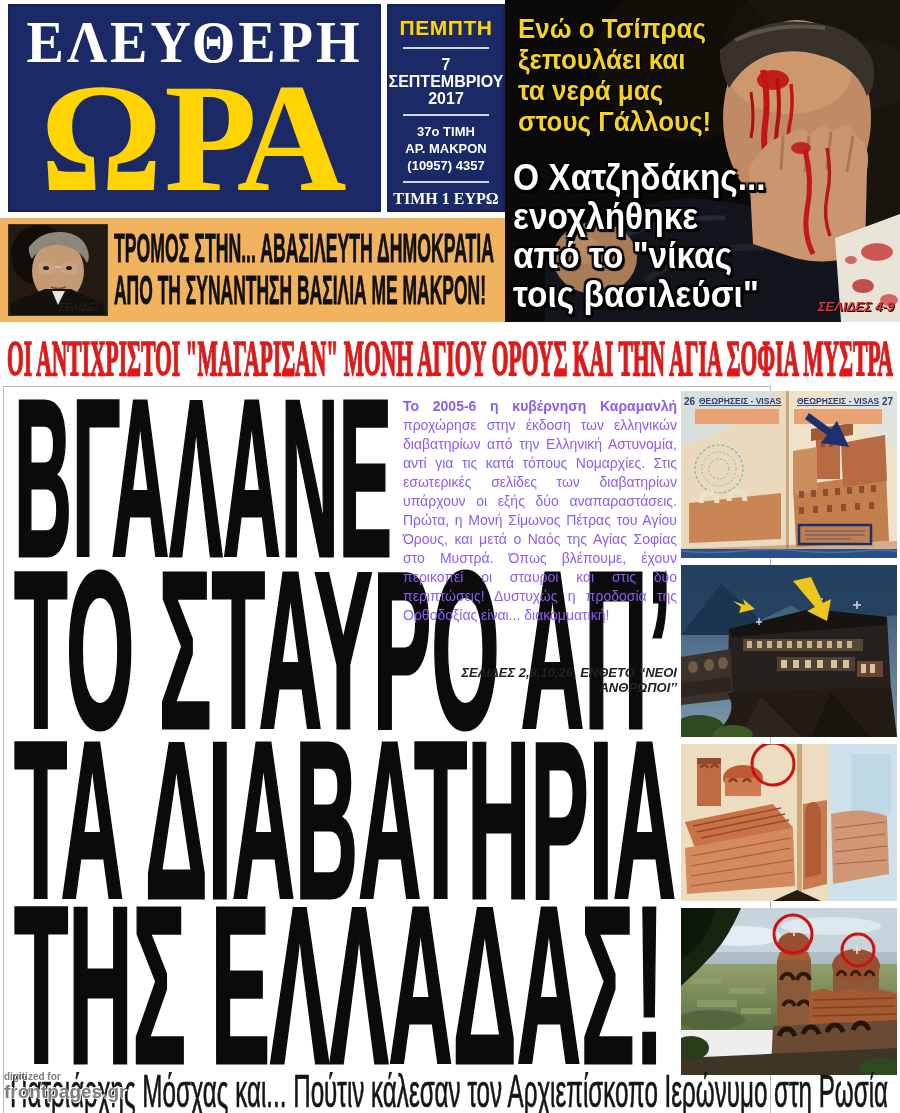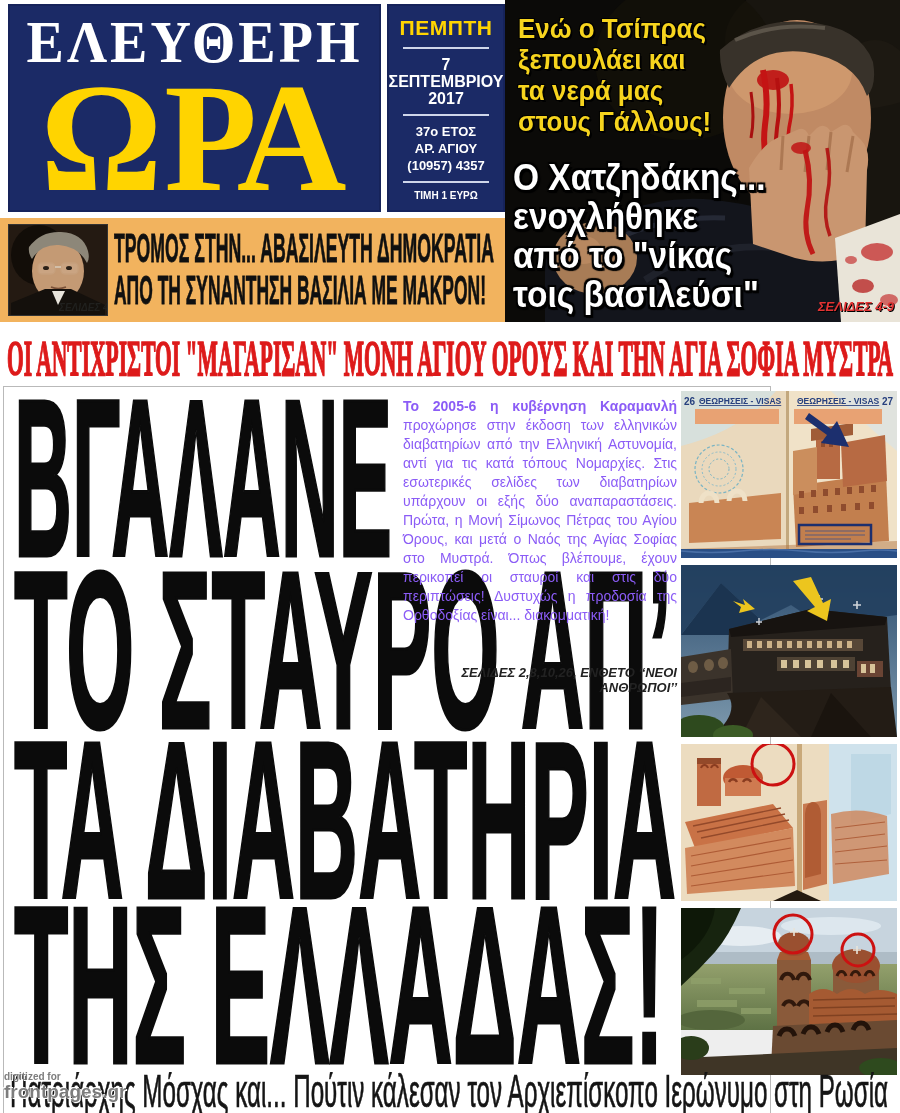--- a/index.html
+++ b/index.html
@@ -29,21 +29,21 @@
   .datebox {
     position:absolute; left:387px; top:4px; width:118px; height:208px;
     background:#1b2a66; color:#ffffff; text-align:center;
     display:flex; flex-direction:column; align-items:center;
     font-weight:700; border:2px solid #16235a;
   }
   .datebox .day { color:#ffd400; font-size:21px; font-weight:700; margin-top:10px; letter-spacing:0.5px; }
   .datebox hr { border:none; border-top:2px solid #cfd6ea; width:86px; margin:7px 0; }
   .datebox .dt { font-size:16px; line-height:17px; }
   .datebox .issue { font-size:13px; line-height:17px; }
-  .datebox .price { font-size:10px; }
+  .datebox .price { font-size:16px;font-family:Liberation Serif, serif; }
   
   .tr-photo { position:absolute; left:505px; top:0; width:395px; height:322px; background:#0b0a08; overflow:hidden; }
   .tr-photo svg { position:absolute; left:0; top:0; }
   .kicker {
     position:absolute; left:13px; top:14px; color:#f6d41e; font-weight:700;
     font-size:27px; line-height:31px; letter-spacing:0px;
     text-shadow:2px 2px 0 #000, -1px -1px 0 #000, 1px -1px 0 #000, -1px 1px 0 #000;
     transform:scaleX(0.96); transform-origin:left top;
   }
   .tr-title {
@@ -108,22 +108,22 @@
 
   <div class="datebox">
     <div class="day">ΠΕΜΠΤΗ</div>
     <hr>
     <div class="dt">
       <div>7 ΣΕΠΤΕΜΒΡΙΟΥ</div>
       <div>2017</div>
     </div>
     <hr>
     <div class="issue">
-      <div>37ο ΕΤΟΣ</div>
-      <div>ΑΡ. ΑΓΙΟΥ</div>
+      <div>37ο ΤΙΜΗ</div>
+      <div>ΑΡ. ΜΑΚΡΟΝ</div>
       <div>(10957) 4357</div>
     </div>
     <hr>
     <div class="price">ΤΙΜΗ 1 ΕΥΡΩ</div>
   </div>
 
   <div class="tr-photo">
     <svg width="395" height="322" viewBox="0 0 395 322">
       <rect x="0" y="0" width="395" height="322" fill="#0b0a08"></rect>
       <ellipse cx="340" cy="40" rx="120" ry="70" fill="#1c1812" opacity="0.8"></ellipse>

